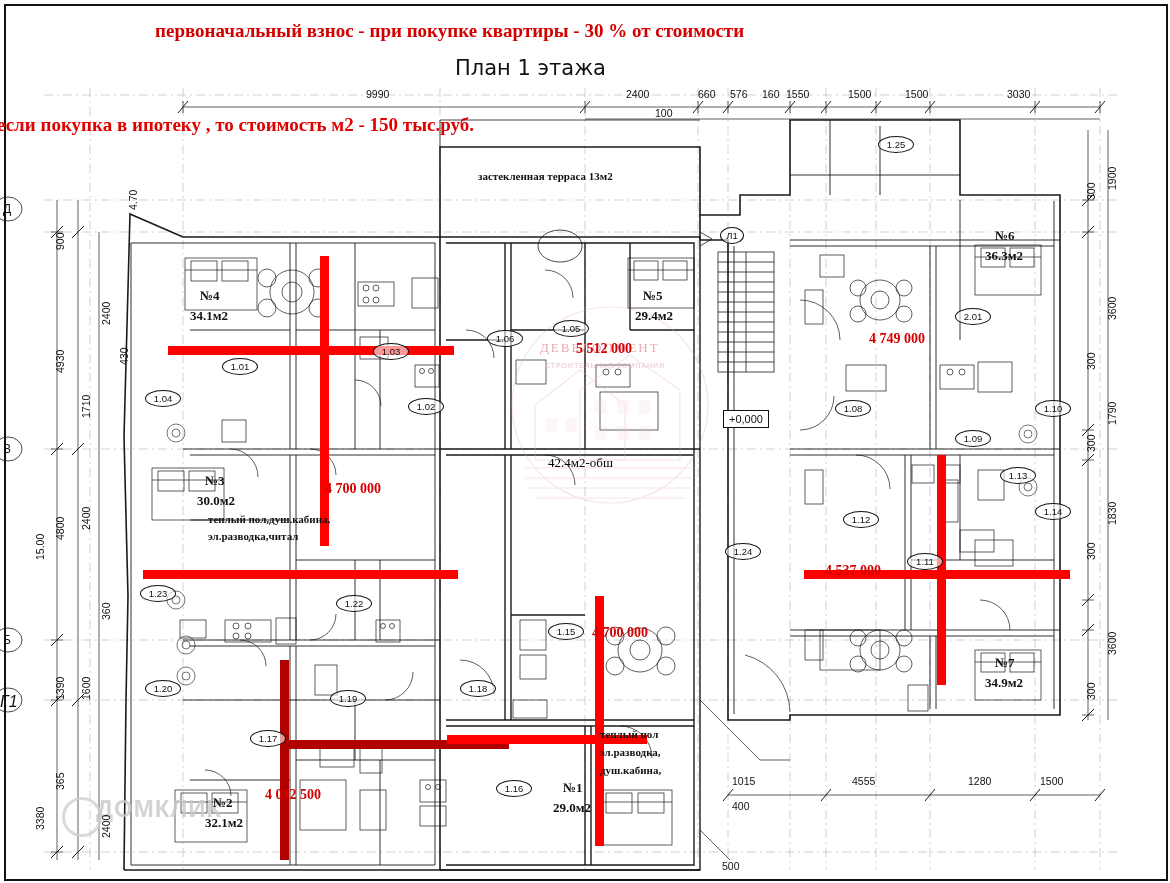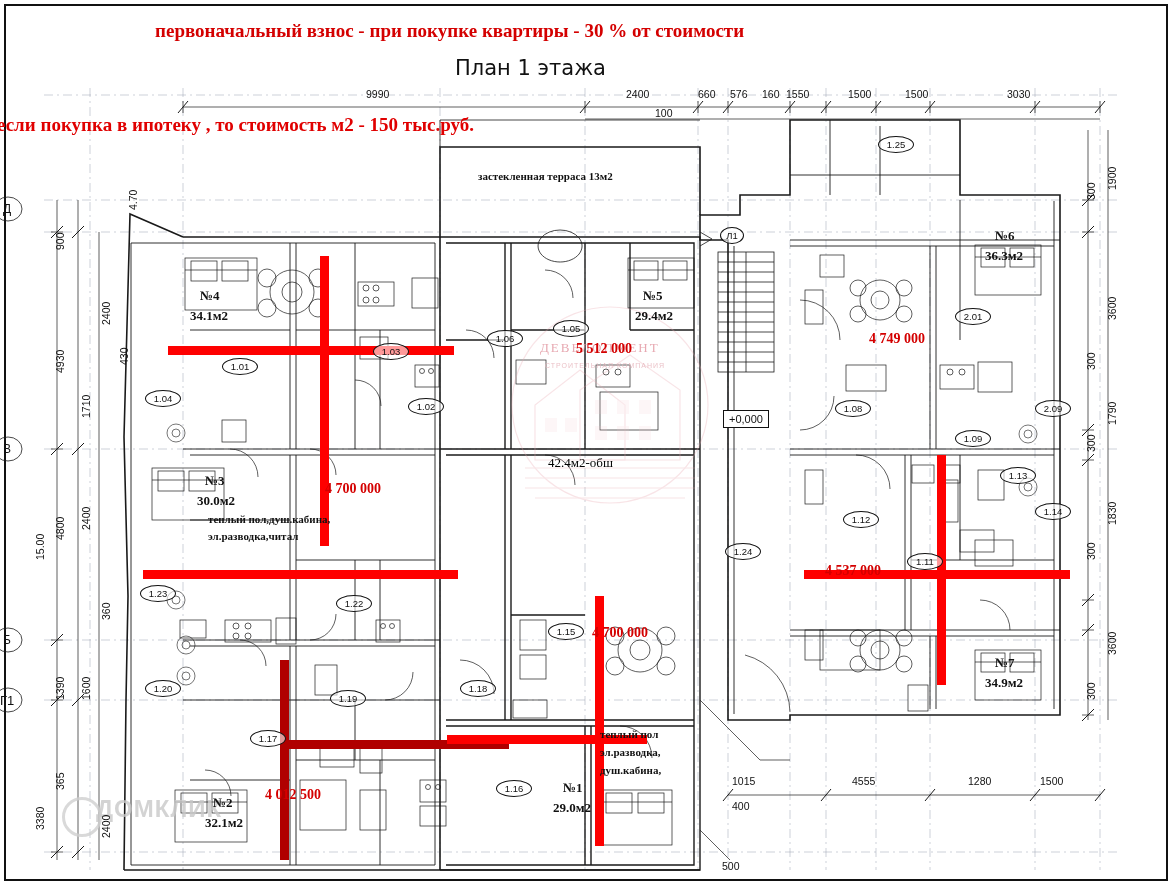--- a/index.html
+++ b/index.html
@@ -561,21 +561,21 @@
 
 <div class="tag-ellipse" style="left:222px;top:358px;">1.01</div>
 <div class="tag-ellipse" style="left:408px;top:398px;">1.02</div>
 <div class="tag-ellipse" style="left:373px;top:343px;">1.03</div>
 <div class="tag-ellipse" style="left:145px;top:390px;">1.04</div>
 <div class="tag-ellipse" style="left:553px;top:320px;">1.05</div>
 <div class="tag-ellipse" style="left:487px;top:330px;">1.06</div>
 <div class="tag-ellipse" style="left:955px;top:308px;">2.01</div>
 <div class="tag-ellipse" style="left:835px;top:400px;">1.08</div>
 <div class="tag-ellipse" style="left:955px;top:430px;">1.09</div>
-<div class="tag-ellipse" style="left:1035px;top:400px;">2.09</div>
+<div class="tag-ellipse" style="left:1035px;top:400px;">1.10</div>
 <div class="tag-ellipse" style="left:907px;top:553px;">1.11</div>
 <div class="tag-ellipse" style="left:843px;top:511px;">1.12</div>
 <div class="tag-ellipse" style="left:1000px;top:467px;">1.13</div>
 <div class="tag-ellipse" style="left:1035px;top:503px;">1.14</div>
 <div class="tag-ellipse" style="left:548px;top:623px;">1.15</div>
 <div class="tag-ellipse" style="left:496px;top:780px;">1.16</div>
 <div class="tag-ellipse" style="left:250px;top:730px;">1.17</div>
 <div class="tag-ellipse" style="left:460px;top:680px;">1.18</div>
 <div class="tag-ellipse" style="left:330px;top:690px;">1.19</div>
 <div class="tag-ellipse" style="left:145px;top:680px;">1.20</div>
@@ -626,13 +626,13 @@
 <div class="txt dim" style="left:732px;top:775px;">1015</div>
 <div class="txt dim" style="left:732px;top:800px;">400</div>
 <div class="txt dim" style="left:852px;top:775px;">4555</div>
 <div class="txt dim" style="left:968px;top:775px;">1280</div>
 <div class="txt dim" style="left:1040px;top:775px;">1500</div>
 <div class="txt dim" style="left:722px;top:860px;">500</div>
 
 <div class="txt dim" style="left:3px;top:202px;font-size:12px;">Д</div>
 <div class="txt dim" style="left:3px;top:442px;font-size:12px;">В</div>
 <div class="txt dim" style="left:3px;top:633px;font-size:12px;">Б</div>
-<div class="txt dim" style="left:0px;top:693px;font-size:13px;">Г1</div>
+<div class="txt dim" style="left:0px;top:693px;font-size:16px;font-style:italic;">Г1</div>
 
 </body></html>

